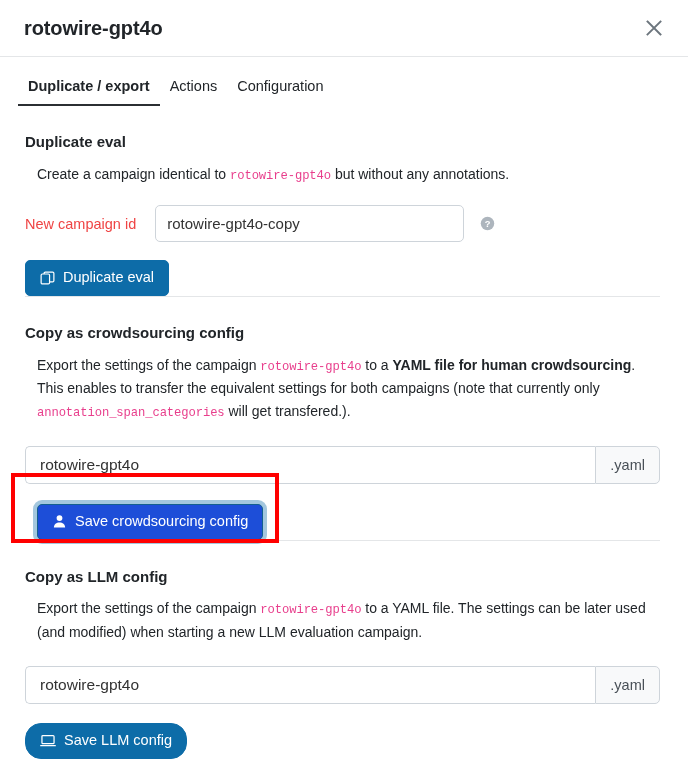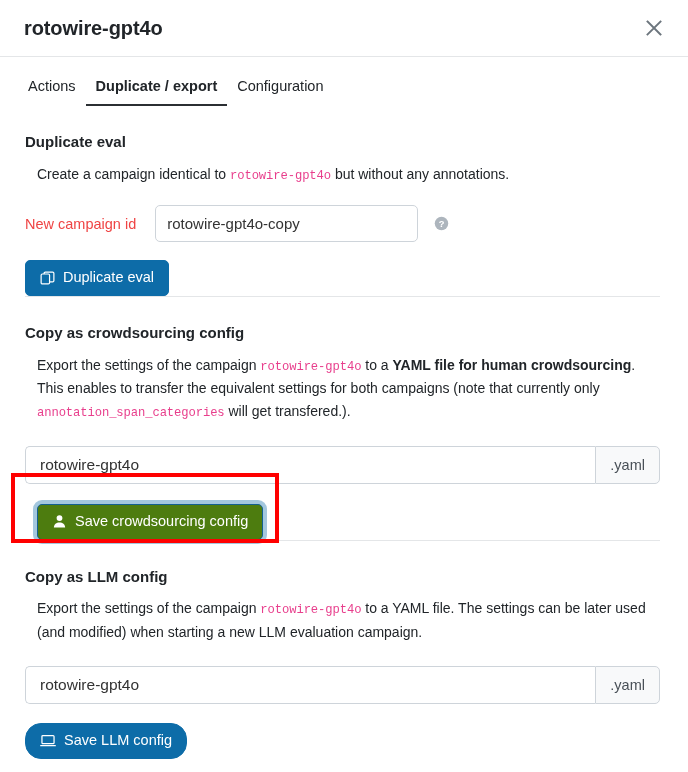--- a/index.html
+++ b/index.html
@@ -114,21 +114,21 @@
     align-items: center;
     margin-top: 19px;
   }
   .form-label {
     font-size: 14.5px;
     color: #ef4444;
     margin-right: 19px;
     white-space: nowrap;
   }
   .text-input {
-    width: 263px;
+    width: 309px;
     height: 37px;
     border: 1px solid #ced4da;
     border-radius: 5px;
     padding: 0 11px;
     font-size: 15px;
     font-family: inherit;
     color: #333;
     background: #fff;
     outline: none;
   }
@@ -155,21 +155,21 @@
     font-family: inherit;
     padding: 9px 14px;
     cursor: pointer;
     line-height: 1.1;
     white-space: nowrap;
   }
   .btn .bicon { display: inline-flex; align-items: center; }
   .btn-duplicate { margin-top: 18px; }
 
   .btn-focused {
-    background: #4d7c0f;
+    background: #1d4ed8;
     border-color: #13608f;
     box-shadow: 0 0 0 4px rgba(13,108,168,0.38);
   }
 
   
   .input-group {
     display: flex;
     width: 635px;
     margin-top: 22px;
   }
@@ -216,22 +216,22 @@
   <button class="close-btn">
     <span>
       <svg width="20" height="20" viewBox="0 0 20 20" aria-hidden="true">
         <path d="M3.5 3.5 L16.5 16.5 M16.5 3.5 L3.5 16.5" stroke="#6c757d" stroke-width="1.9" stroke-linecap="square"></path>
       </svg>
     </span>
   </button>
 </div>
 
 <div class="tabs">
+  <button class="tab active">Duplicate / export</button>
   <button class="tab">Actions</button>
-  <button class="tab active">Duplicate / export</button>
   <button class="tab">Configuration</button>
 </div>
 
 <div class="modal-body">
 
   
   <h2 class="section-title">Duplicate eval</h2>
 
   <p class="section-desc"><span>Create a campaign identical to </span><code class="inline-code">rotowire-gpt4o</code><span> but without any annotations.</span></p>
 

